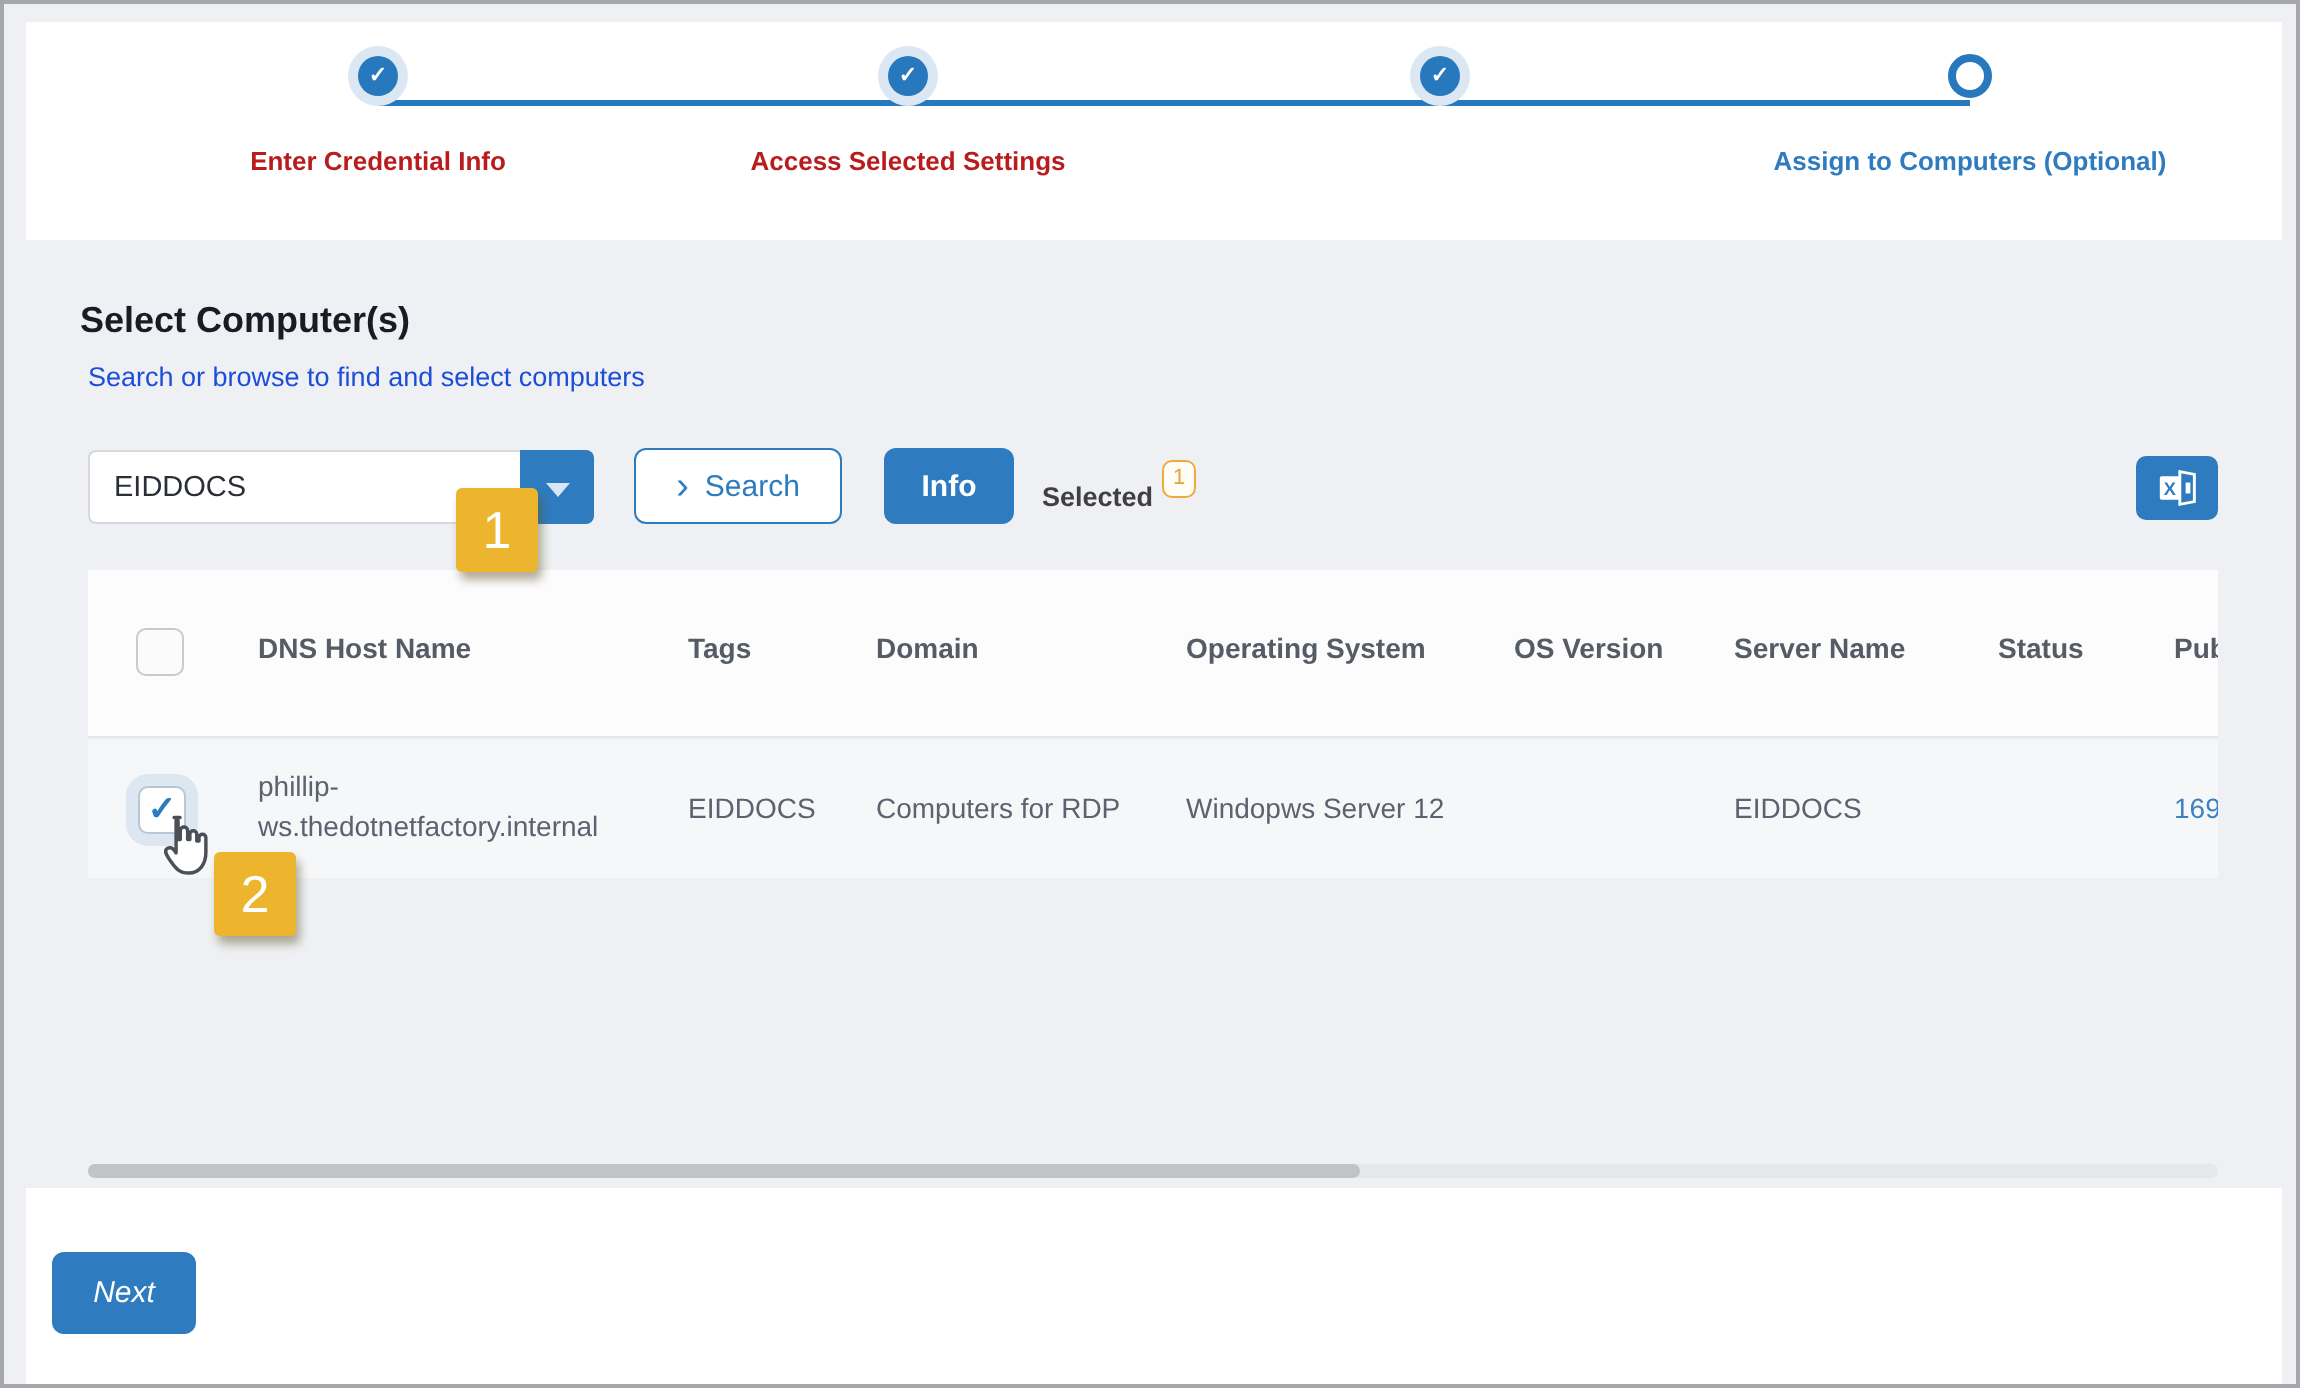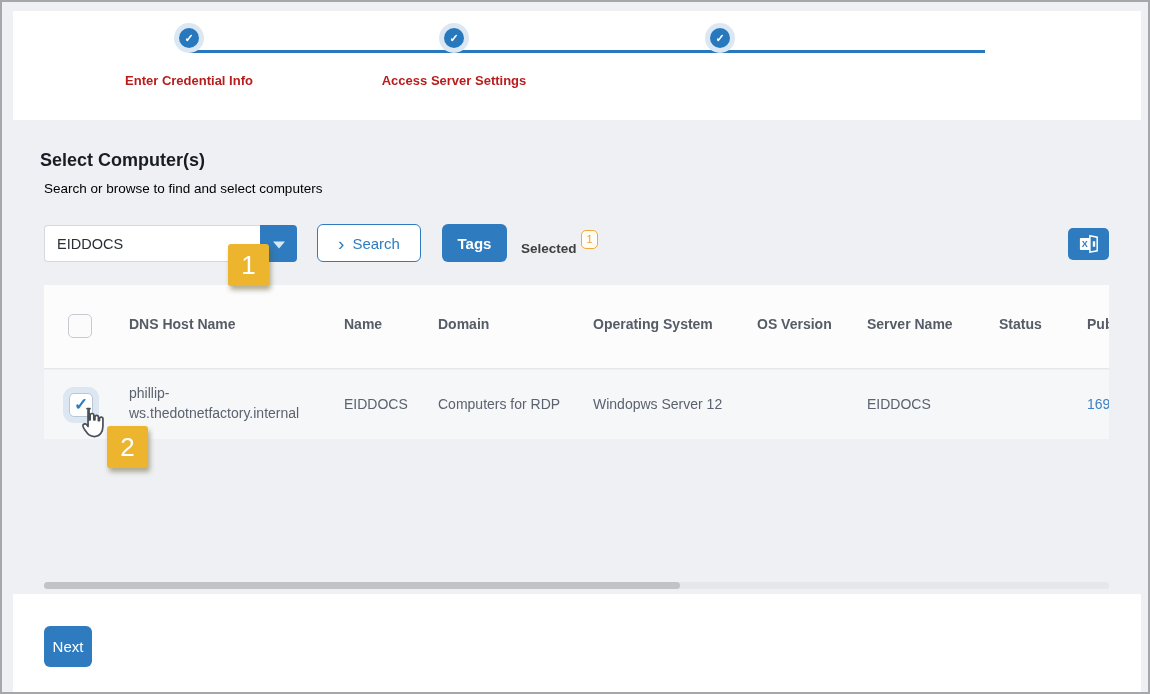--- a/index.html
+++ b/index.html
@@ -23,21 +23,21 @@
     color:#fff; font-size:11px; font-weight:bold; line-height:20px; text-align:center;
   }
   .circle-current {
     position:absolute; left:50%; top:27px; transform:translate(-50%,-50%);
     width:22px; height:22px; border-radius:50%; background:#fff; border:4px solid #2878be;
   }
   .step-label { font-size:13px; font-weight:600; color:#b91c1c; margin-top:6px; }
   .step-label.active { color:#2e7cbf; }
   
   .page-title { position:absolute; left:38px; top:148px; font-size:18px; font-weight:bold; color:#191c25; }
-  .page-subtitle { position:absolute; left:42px; top:179px; font-size:13.5px; color:#000000; }
+  .page-subtitle { position:absolute; left:42px; top:179px; font-size:13.5px; color:#1d4ed8; }
   
   .search-input {
     position:absolute; left:42px; top:223px; width:216px; height:37px;
     background:#fff; border:1px solid #d5d8dd; border-right:none; border-radius:4px 0 0 4px;
     font-size:14.5px; color:#2a2e36; padding:0 12px; font-family:"Liberation Sans", sans-serif;
   }
   .dropdown-btn {
     position:absolute; left:258px; top:223px; width:37px; height:37px;
     background:#2e7cbf; border:none; border-radius:0 4px 4px 0; cursor:pointer;
   }
@@ -89,21 +89,21 @@
     background:#ffffff; border-color:#b9c6d4;
     box-shadow:0 0 0 6px rgba(46,124,191,0.13);
     color:#2e7cbf; font-size:17px; font-weight:bold; text-align:center; line-height:22px;
   }
   .hand-cursor { position:absolute; left:74px; top:404px; width:30px; height:32px; z-index:25; }
   
   .hscroll-track { position:absolute; left:42px; top:580px; width:1065px; height:7px; border-radius:4px; background:#e5e7ea; }
   .hscroll-thumb { position:absolute; left:0; top:0; width:636px; height:7px; border-radius:4px; background:#c1c3c7; cursor:pointer; }
   
   .footer { position:absolute; left:11px; top:592px; width:1128px; height:100px; background:#ffffff; }
-  .next-btn { position:absolute; left:31px; top:32px; width:48px; height:41px; font-weight:normal; }
+  .next-btn { position:absolute; left:13px; top:32px; width:72px; height:41px; font-weight:normal;font-style:italic; }
 </style>
 </head>
 <body>
 
 <div class="frame">
 
   <div class="stepper-card">
     <div class="stepper-line"></div>
 
     <div class="step" style="left:56px;">
@@ -114,68 +114,74 @@
       </div>
       <div class="step-label">Enter Credential Info</div>
     </div>
 
     <div class="step" style="left:321px;">
       <div class="circle-wrap">
         <div class="circle-done">
             <div class="inner">✓</div>
           </div>
       </div>
-      <div class="step-label">Access Server Settings</div>
+      <div class="step-label">Access Selected Settings</div>
     </div>
 
     <div class="step" style="left:587px;">
       <div class="circle-wrap">
         <div class="circle-done">
             <div class="inner">✓</div>
           </div>
       </div>
     </div>
 
+    <div class="step" style="left:852px;">
+      <div class="circle-wrap">
+        <div class="circle-current"></div>
+      </div>
+      <div class="step-label active">Assign to Computers (Optional)</div>
+    </div>
   </div>
 
   <div class="page-title">Select Computer(s)</div>
   <div class="page-subtitle">Search or browse to find and select computers</div>
 
   <input class="search-input" value="EIDDOCS" style="">
   <button class="dropdown-btn">
     <span class="caret-down"></span>
   </button>
 
   <button class="btn-outline">
     <span style="font-size:19px;line-height:1;">›</span>
     <span>Search</span>
   </button>
 
-  <button class="btn-solid tags-btn">Tags</button>
+  <button class="btn-solid tags-btn">Info</button>
 
   <div class="selected-label">Selected</div>
   <div class="selected-count">1</div>
 
   <button class="btn-solid excel-btn">
     <svg width="22" height="20" viewBox="0 0 24 22">
       <path d="M13 2 L21 3.5 V18.5 L13 20 Z" fill="none" stroke="#ffffff" stroke-width="1.6"></path>
       <rect x="16.2" y="8" width="2.6" height="6" fill="#ffffff"></rect>
       <rect x="2" y="4.5" width="11" height="13" rx="1" fill="#ffffff"></rect>
       <text x="7.5" y="14.8" text-anchor="middle" font-size="10" font-weight="bold" fill="#2e7cbf" font-family="Liberation Sans, sans-serif">X</text>
     </svg>
   </button>
 
   <div class="ann-badge ann-1">1</div>
   <div class="ann-badge ann-2">2</div>
 
   <div class="table-wrap">
     <div class="thead">
       <span class="checkbox" style="left:24px; top:29px;"></span>
       <span class="hcell" style="left:85px;">DNS Host Name</span>
-      <span class="hcell" style="left:300px;">Name</span>
+      <span class="hcell" style="left:300px;">Tags</span>
       <span class="hcell" style="left:394px;">Domain</span>
       <span class="hcell" style="left:549px;">Operating System</span>
       <span class="hcell" style="left:713px;">OS Version</span>
       <span class="hcell" style="left:823px;">Server Name</span>
       <span class="hcell" style="left:955px;">Status</span>
       <span class="hcell" style="left:1043px;">Pub</span>
     </div>
 
     <div class="trow">
       <span class="checkbox checked" style="left:25px; top:23px;">✓</span>

